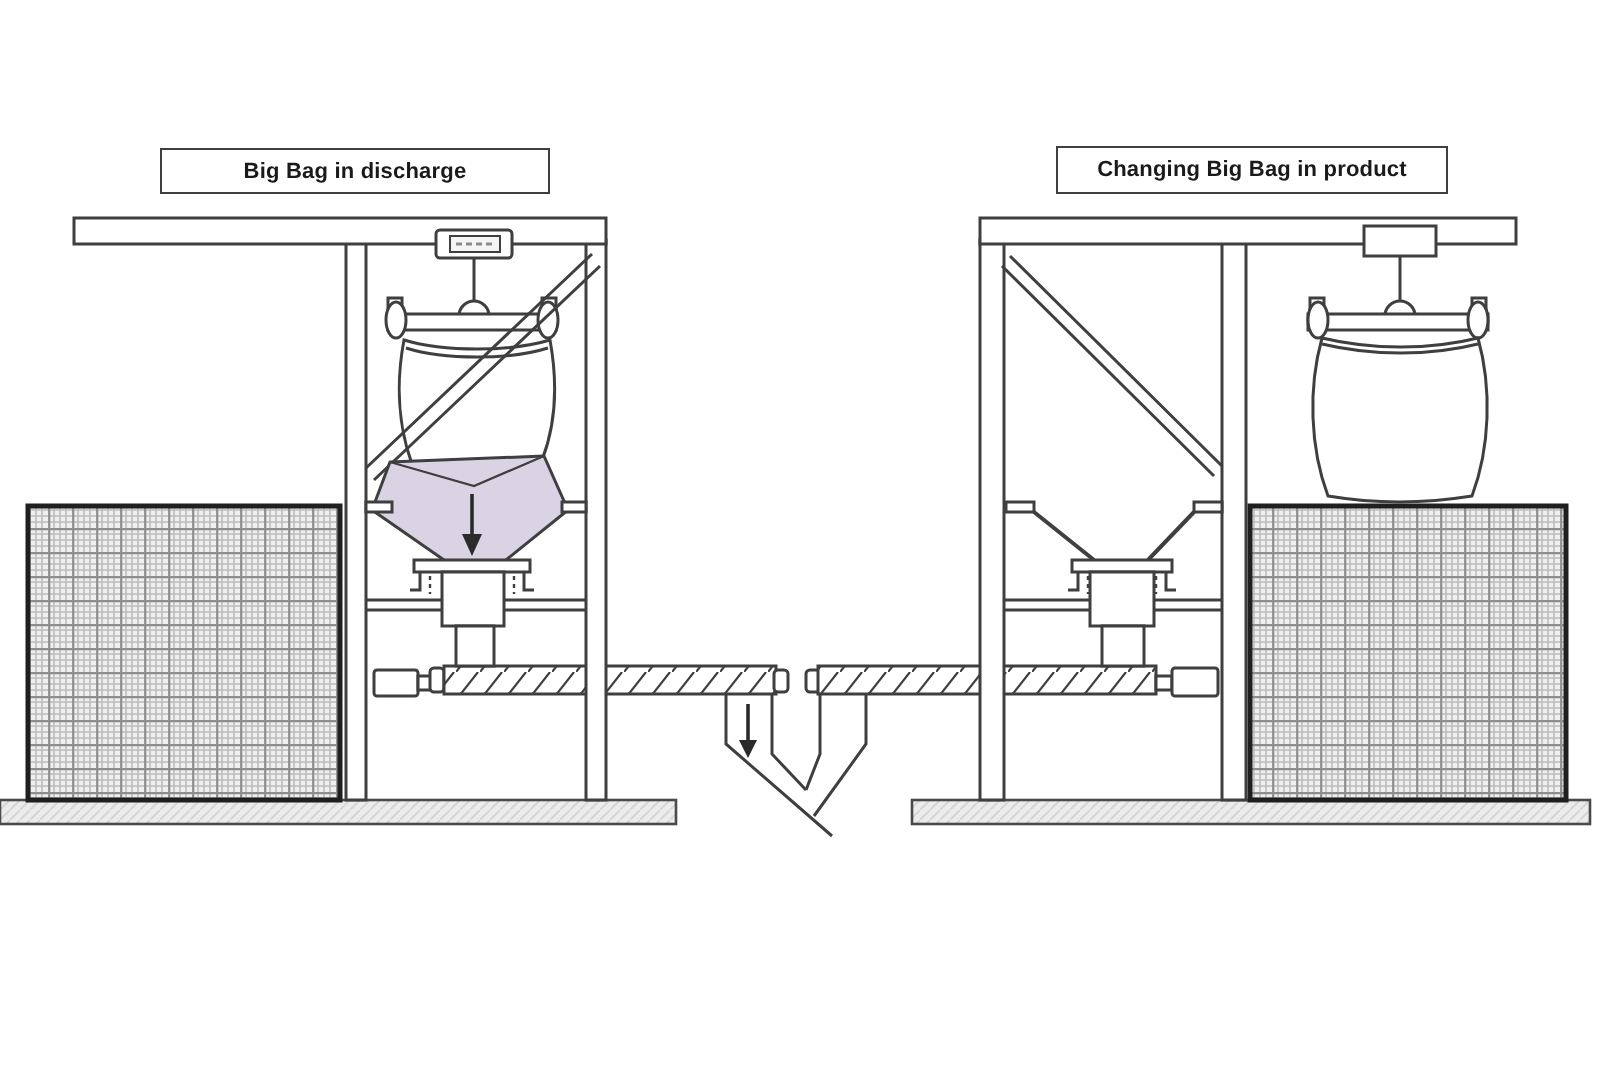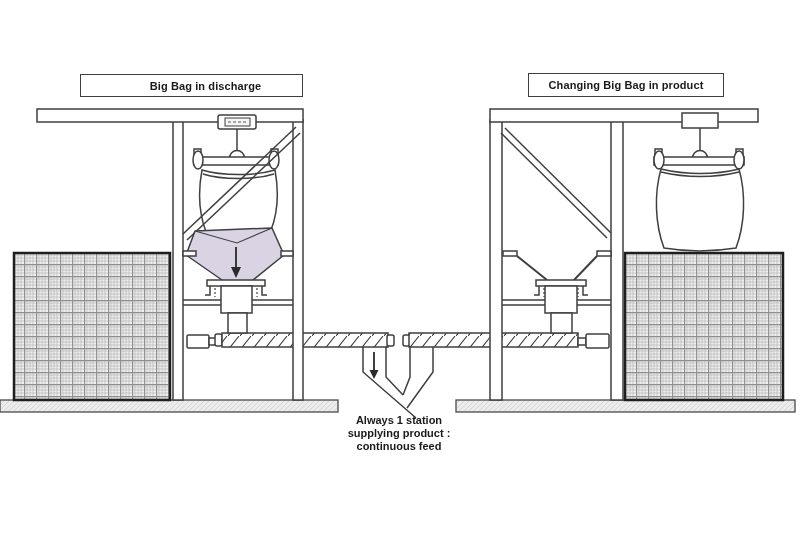--- a/index.html
+++ b/index.html
@@ -2,21 +2,21 @@
 <html style="--line: #3f3f3f; --text: #1a1a1a; --bag_fill: #dad3e4; --block_hatch: #9a9a9a; --platform_fill: #ececec;"><head>
 <meta charset="utf-8">
 <style>
   html,body{margin:0;padding:0;background:#fff;}
   .canvas{position:relative;width:800px;height:533px;background:#fff;overflow:hidden;
           font-family:"Liberation Sans",sans-serif;}
   .diagram-svg{position:absolute;left:0;top:0;}
   .label-box{position:absolute;display:flex;align-items:center;justify-content:center;
              border:1.2px solid var(--line,#3f3f3f);background:#fff;font-size:11px;
              font-weight:700;color:var(--text,#1a1a1a);letter-spacing:.1px;}
-  #label-left{left:80px;top:74px;width:193px;height:21px;padding-left:28px;}
+  #label-left{left:80px;top:74px;width:193px;height:21px;}
   #label-right{left:528px;top:73px;width:194px;height:22px;}
   .caption{position:absolute;left:299px;top:414px;width:200px;text-align:center;
            font-size:11px;font-weight:700;line-height:13px;color:var(--text,#1a1a1a);}
   .caption span{display:block;}
   
   .ln{fill:none;stroke:var(--line,#3f3f3f);stroke-width:1.5;}
   .ln2{fill:none;stroke:var(--line,#3f3f3f);stroke-width:2;}
   .fw{fill:#ffffff;stroke:var(--line,#3f3f3f);stroke-width:1.5;}
   .bag{fill:var(--bag_fill,#dad3e4);stroke:var(--line,#3f3f3f);stroke-width:1.5;stroke-linejoin:round;}
   .crease{fill:none;stroke:var(--line,#3f3f3f);stroke-width:1.1;}
@@ -174,18 +174,13 @@
       <g>
         <path class="fw" d="M661,169 C686,175 715,175 739,169 C746,194 745,224 736,248 C711,252 688,252 664,248 C655,224 654,194 661,169 Z"></path>
         <path class="ln" d="M661,172 C686,178 715,178 739,172"></path>
       </g>
     </g>
   </svg>
 
   <div class="label-box" id="label-left">Big Bag in discharge</div>
   <div class="label-box" id="label-right">Changing Big Bag in product</div>
 
-  <div class="caption">
-    <span>Always 1 station</span>
-    <span>supplying product :</span>
-    <span>continuous feed</span>
-  </div>
 </div>
 
 </body></html>

